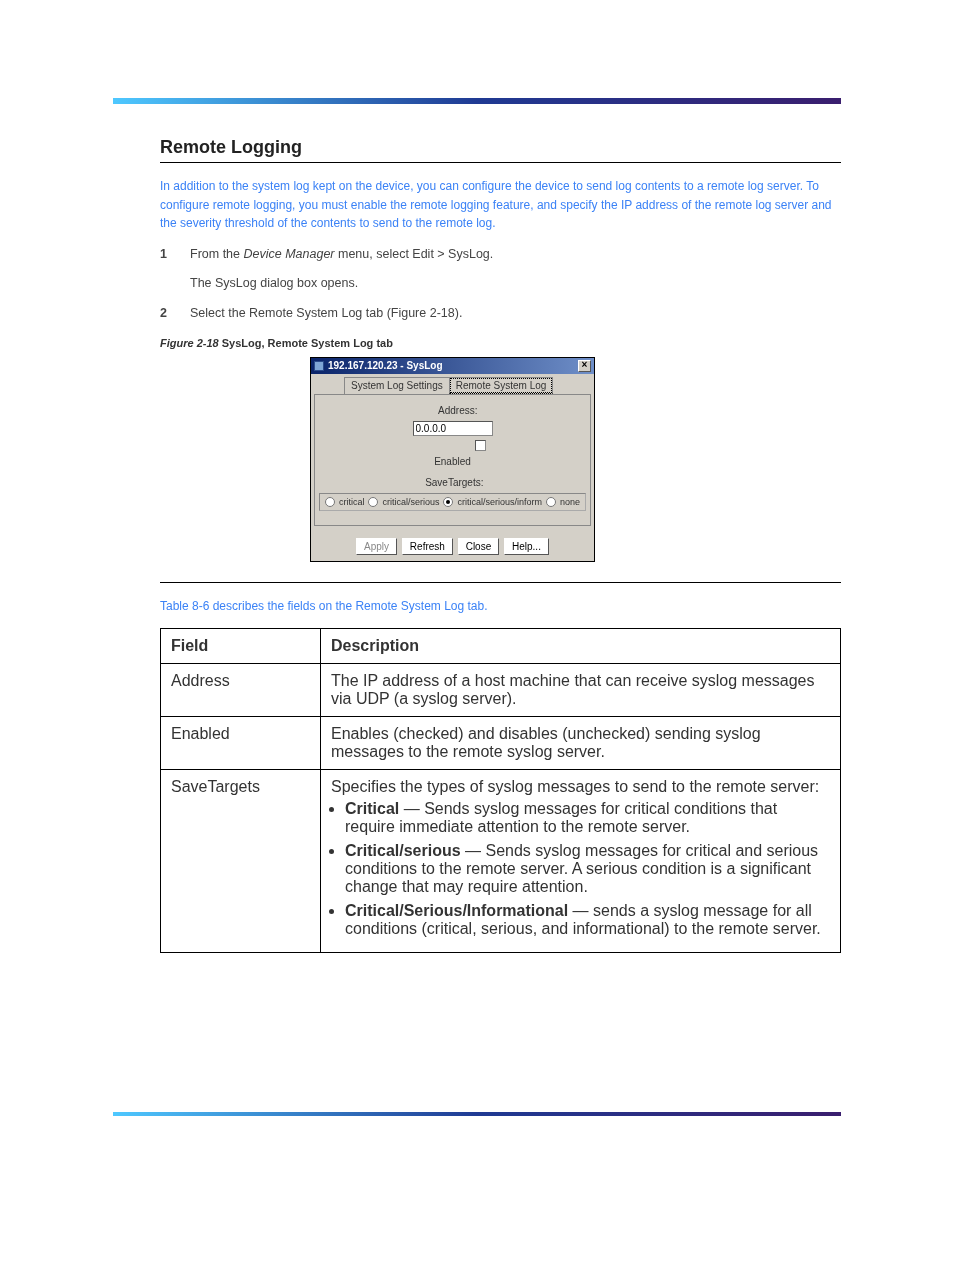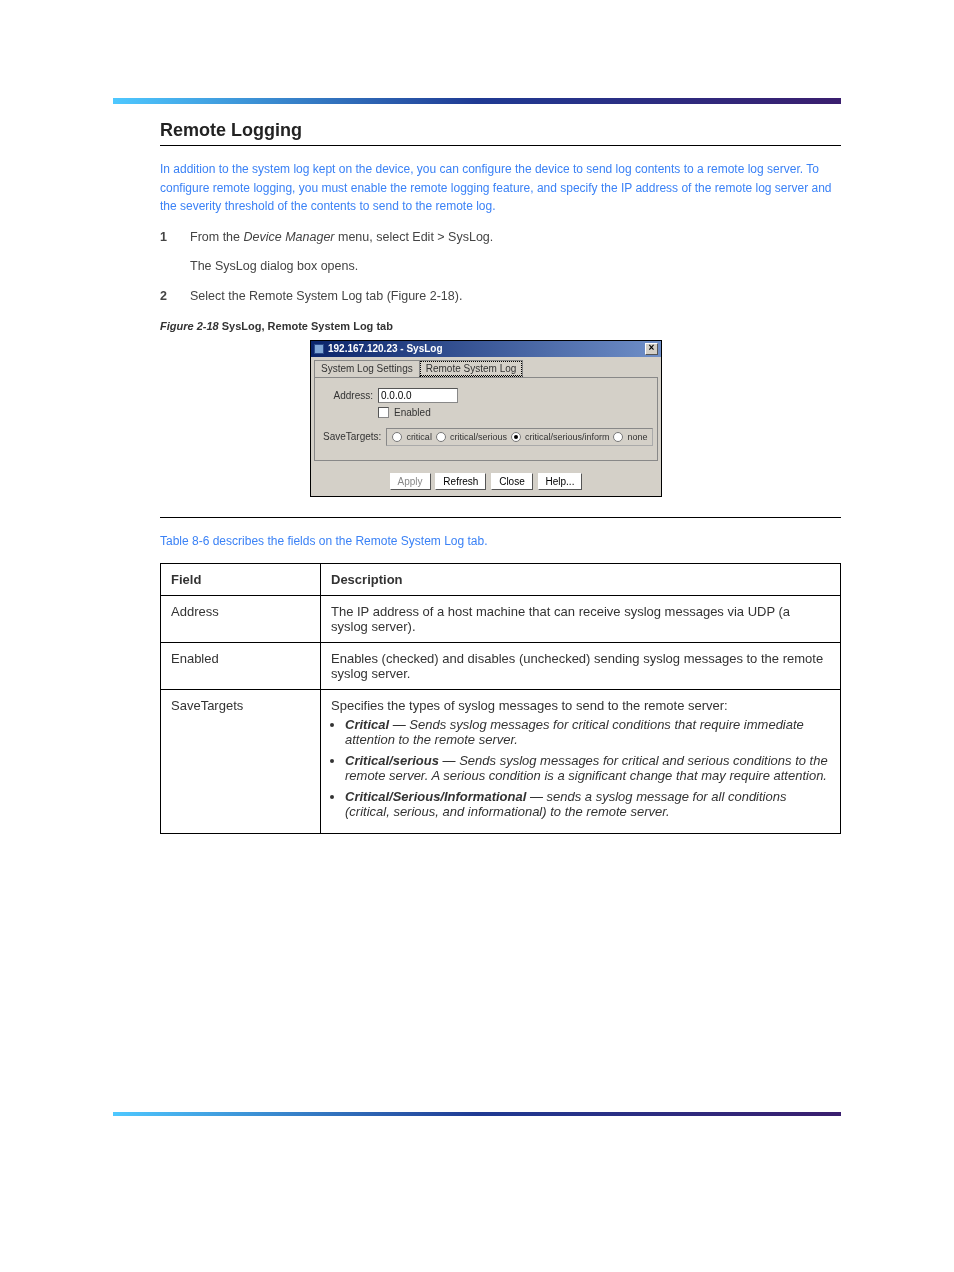--- a/index.html
+++ b/index.html
@@ -22,21 +22,21 @@
   .bottom-bar {
     position: absolute;
     bottom: 156px;
     left: 113px;
     right: 113px;
     height: 4px;
     background: linear-gradient(90deg, #4ec8ff 0%, #1f3a93 50%, #3a1e6e 100%);
   }
   .content {
     position: absolute;
-    top: 120px;
+    top: 137px;
     left: 160px;
     right: 113px;
   }
   hr.rule {
     border: none;
     border-top: 1px solid #000;
     margin: 3px 0 14px 0;
   }
   .section-heading {
     font-size: 18px;
@@ -63,21 +63,21 @@
   .italic { font-style: italic; }
   .bold { font-weight: bold; }
   .figure-caption {
     font-size: 11px;
     font-weight: bold;
     margin: 14px 0 6px 0;
   }
 
   
   .dialog {
-    width: 352px;
+    width: 285px;
     margin: 8px 0 18px 150px;
     font-family: Tahoma, Verdana, sans-serif;
     font-size: 10px;
     border: 1px solid #000;
     background: #d4d0c8;
   }
   .dialog-titlebar {
     display: flex;
     align-items: center;
     justify-content: space-between;
@@ -109,20 +109,21 @@
     color: #000;
     font-size: 10px;
     line-height: 8px;
     text-align: center;
     font-weight: bold;
     cursor: pointer;
   }
   .tabstrip {
     padding: 3px 3px 0 3px;
     display: flex;
+    margin-left: 30px;
   }
   .tab {
     padding: 2px 6px;
     font-size: 10px;
     background: #d4d0c8;
     border: 1px solid #888;
     border-bottom: none;
     margin-right: -1px;
     cursor: pointer;
   }
@@ -138,20 +139,21 @@
     margin: 0 3px 6px 3px;
     padding: 10px 8px;
     background: #d4d0c8;
   }
   .form-row {
     display: flex;
     align-items: center;
     gap: 5px;
     font-size: 10px;
     margin-bottom: 4px;
+    flex-direction: column;
   }
   .form-row label { width: 50px; text-align: right; }
   .text-input {
     width: 80px;
     height: 15px;
     border: 1px solid #888;
     border-top-color: #555;
     border-left-color: #555;
     background: #fff;
     font-size: 10px;
@@ -215,37 +217,37 @@
 
   
   .table-caption {
     font-size: 11px;
     font-weight: bold;
     margin: 16px 0 6px 0;
   }
   table.fields {
     width: 100%;
     border-collapse: collapse;
-    font-size: 13px;
+    font-size: 16px;
   }
   table.fields th, table.fields td {
     border: 1px solid #000;
     padding: 8px 10px;
     text-align: left;
     vertical-align: top;
   }
   table.fields th {
     font-weight: bold;
     background: #fff;
   }
   .sub-list {
     padding-left: 14px;
     margin-top: 4px;
   }
-  .sub-list li { margin-bottom: 6px; list-style: disc; font-style: italic; }
+  .sub-list li { margin-bottom: 6px; list-style: disc; }
 </style>
 </head>
 <body>
 
 <div class="top-bar"></div>
 <div class="bottom-bar"></div>
 
 <div class="content">
   <h2 class="section-heading">Remote Logging</h2>
   <hr class="rule">

